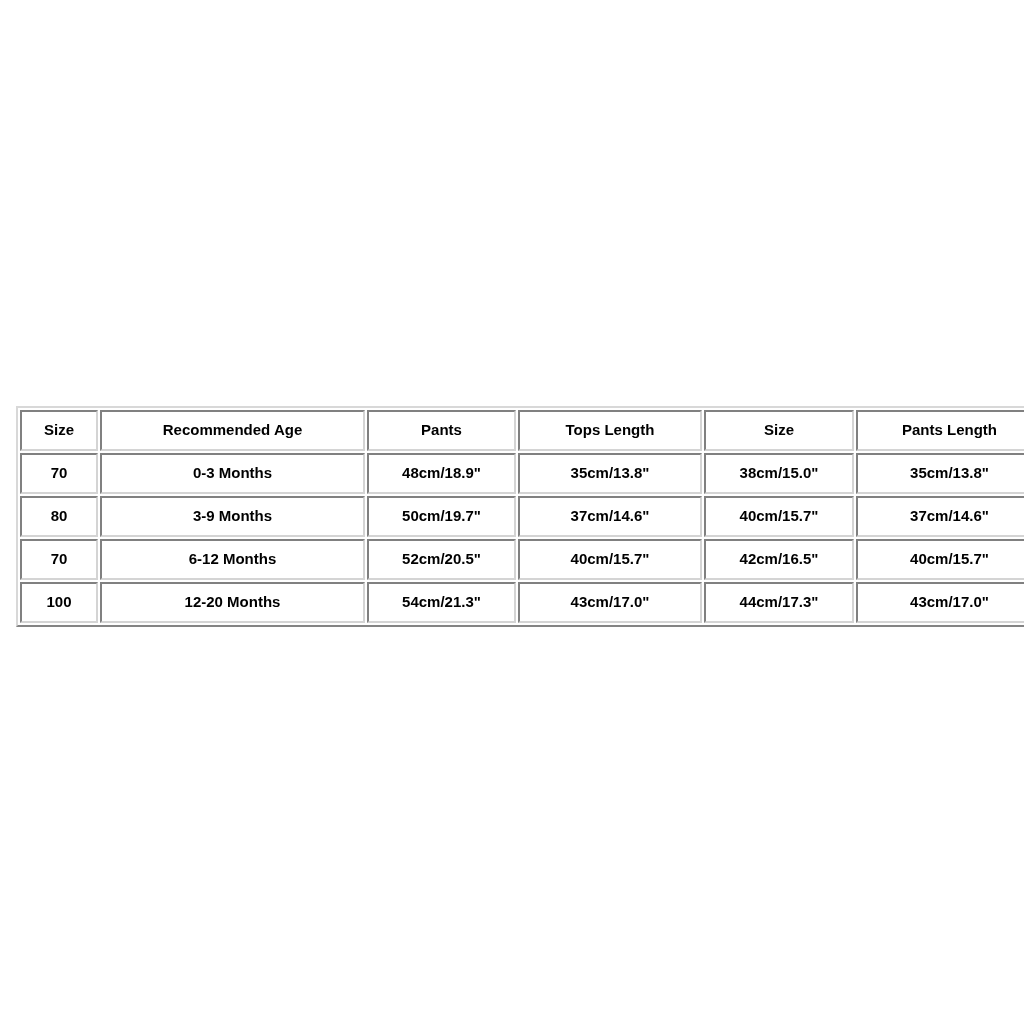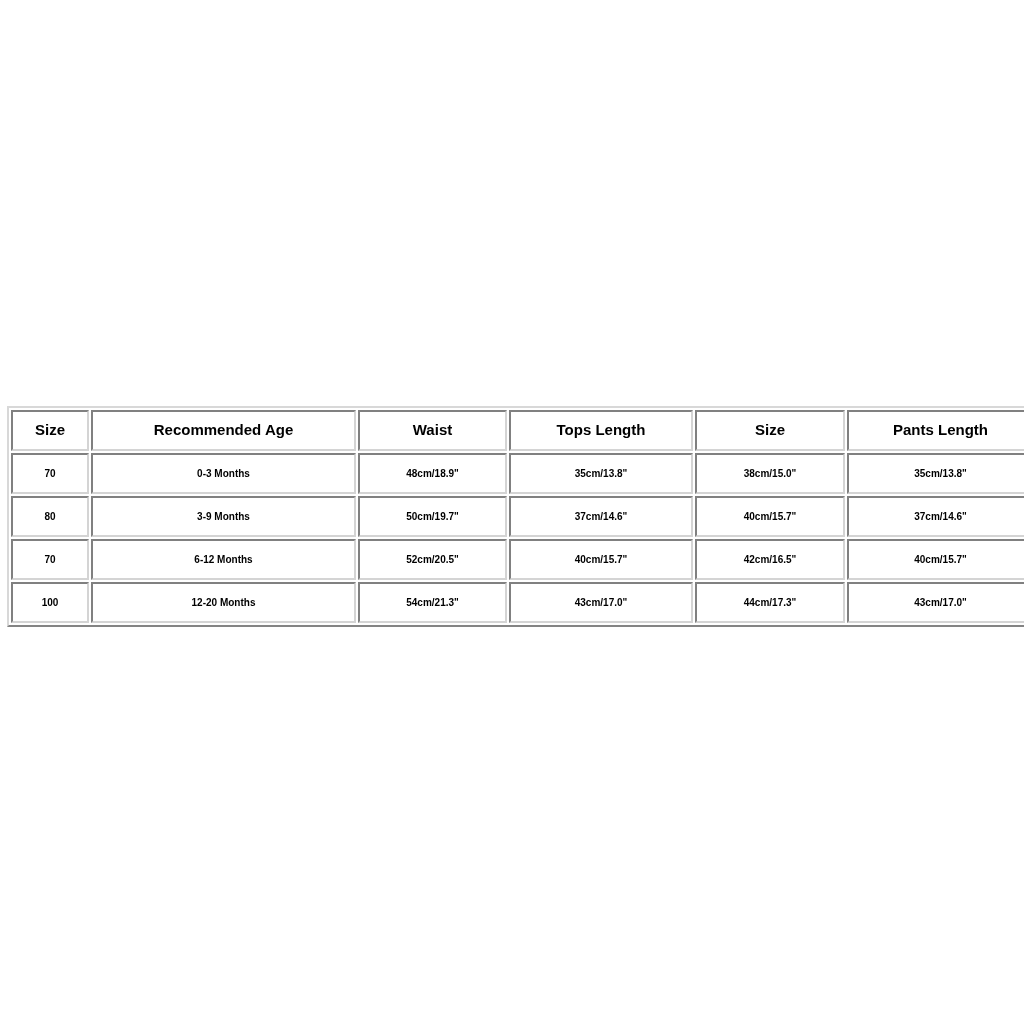--- a/index.html
+++ b/index.html
@@ -10,21 +10,21 @@
   body {
     width: 1024px;
     height: 1024px;
     position: relative;
     overflow: hidden;
     font-family: "Liberation Sans", sans-serif;
   }
 
   #size-chart-wrap {
     position: absolute;
-    left: 7px;
+    left: 16px;
     top: 406px;
     width: 904px;
   }
 
   table.size-chart {
     width: 1019px;
     border-collapse: separate;
     border-spacing: 2px;
     border: 2px outset #d8d8d8;
     background: #ffffff;
@@ -32,21 +32,21 @@
   }
 
   table.size-chart th,
   table.size-chart td {
     border: 2px inset #d4d4d4;
     background: #ffffff;
     text-align: center;
     vertical-align: middle;
     font-family: "Liberation Sans", sans-serif;
     font-weight: bold;
-    font-size: 10px;
+    font-size: 15px;
     line-height: 1.1;
     color: #000000;
     height: 37px;
     padding: 0 2px;
     white-space: nowrap;
     overflow: hidden;
   }
 
   table.size-chart th {
     font-size: 15px;
@@ -70,21 +70,21 @@
       <col class="c-age">
       <col class="c-bust">
       <col class="c-tops">
       <col class="c-waist">
       <col class="c-pants">
     </colgroup>
     <thead>
       <tr>
         <th>Size</th>
         <th>Recommended Age</th>
-        <th>Waist</th>
+        <th>Pants</th>
         <th>Tops Length</th>
         <th>Size</th>
         <th>Pants Length</th>
       </tr>
     </thead>
     <tbody>
       <tr>
         <td>70</td>
         <td>0-3 Months</td>
         <td>48cm/18.9"</td>

